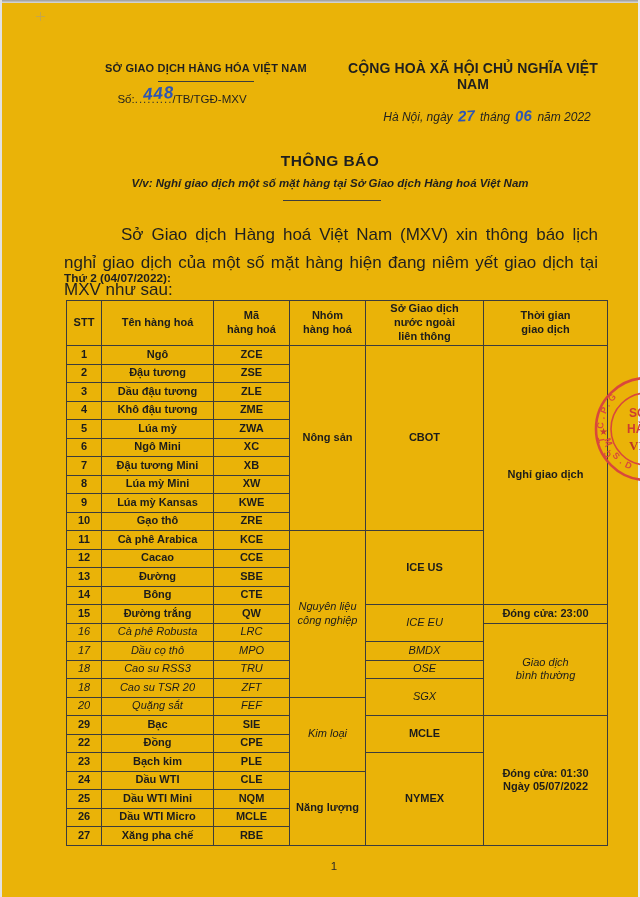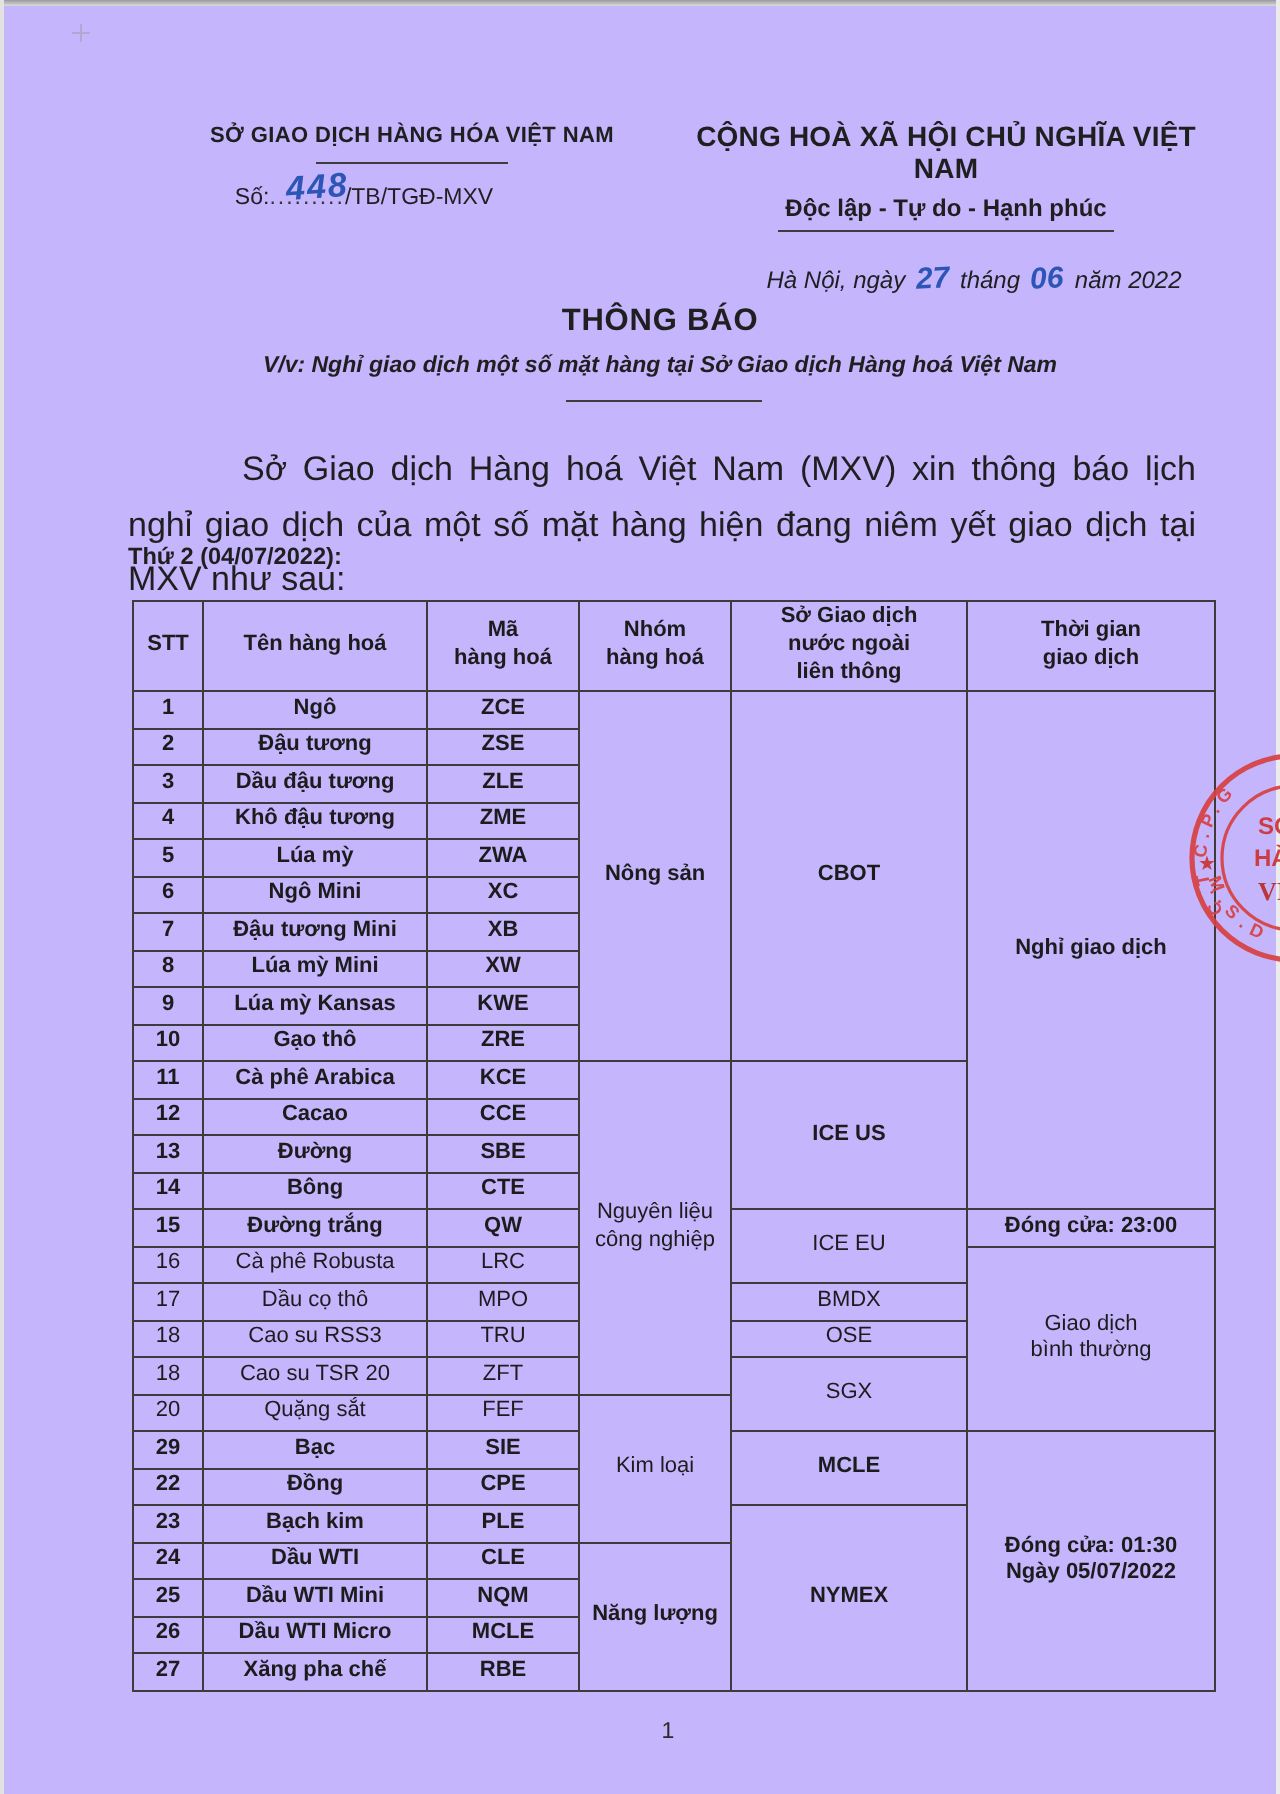--- a/index.html
+++ b/index.html
@@ -1,18 +1,18 @@
 <!DOCTYPE html>
 <html><head>
 <meta charset="utf-8">
 <style>
   html,body{margin:0;padding:0;background:#ffffff;}
   .page{
     position:relative;width:640px;height:897px;overflow:hidden;
-    background:#c4b5fd;color:#1f1f1f;
+    background:#eab308;color:#1f1f1f;
     font-family:"Liberation Sans", sans-serif;
   }
   .scan-edge-top{position:absolute;left:0;top:0;width:640px;height:3px;background:linear-gradient(#9a9a9a,#dcdcdc);}
   .scan-edge-left{position:absolute;left:0;top:0;width:2px;height:897px;background:#e2e2e2;}
   .scan-edge-right{position:absolute;right:0;top:0;width:2px;height:897px;background:#ececec;}
   .reg-mark{position:absolute;left:36px;top:12px;width:9px;height:9px;opacity:.45;}
   .reg-mark::before{content:"";position:absolute;left:4px;top:0;width:1px;height:9px;background:#9a9a9a;}
   .reg-mark::after{content:"";position:absolute;left:0;top:4px;width:9px;height:1px;background:#9a9a9a;}
 
   
@@ -41,21 +41,21 @@
 
   
   .table-wrap{position:absolute;left:66px;top:300px;}
   table{border-collapse:collapse;table-layout:fixed;width:541px;}
   th,td{border:1px solid #3c3c3c;padding:0 1px;text-align:center;vertical-align:middle;
         font-size:11px;line-height:1.25;color:#1c1c1c;white-space:pre-line;overflow:hidden;}
   thead tr{height:45px;}
   tbody tr{height:18.5px;}
   th{font-weight:bold;}
   .b{font-weight:bold;}
-  .r{font-weight:normal;}
+  .r{font-weight:normal;font-style:italic;}
 
   
   .stamp{position:absolute;left:589px;top:375px;z-index:6;opacity:.92;}
 
   .page-number{position:absolute;left:0;top:860px;width:668px;text-align:center;font-size:11.5px;color:#2a2a2a;}
 </style>
 </head>
 <body>
 
 <div class="page">
@@ -67,21 +67,20 @@
   <div class="hdr-left">
     <div class="org-name">SỞ GIAO DỊCH HÀNG HÓA VIỆT NAM</div>
     <div class="org-underline"></div>
     <div class="ref-line">
       <span>Số:</span><span class="ref-holder"><span class="ref-dots">.........</span><span class="ink ref-num">448</span></span><span>/TB/TGĐ-MXV</span>
     </div>
   </div>
 
   <div class="hdr-right">
     <div class="national-1">CỘNG HOÀ XÃ HỘI CHỦ NGHĨA VIỆT NAM</div>
-    <div><span class="national-2">Độc lập - Tự do - Hạnh phúc</span></div>
     <div class="date-line">
       <span>Hà Nội, ngày</span>
       <span class="ink ink-day">27</span>
       <span>tháng</span>
       <span class="ink ink-month">06</span>
       <span>năm 2022</span>
     </div>
   </div>
 
   <div class="doc-title">THÔNG BÁO</div>

